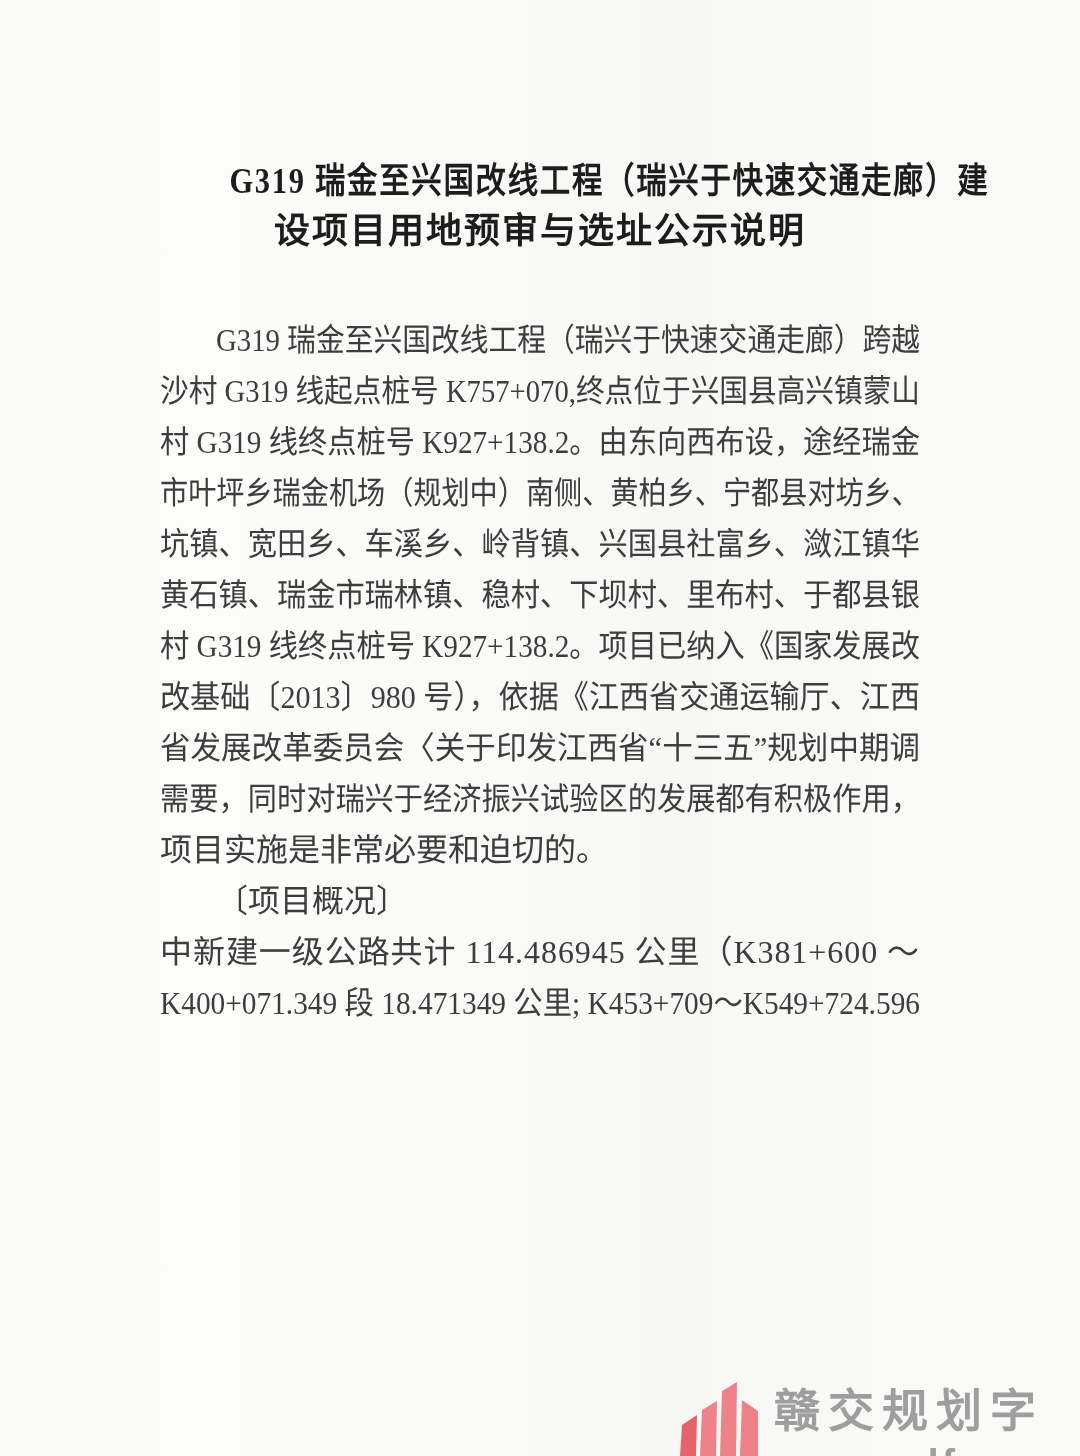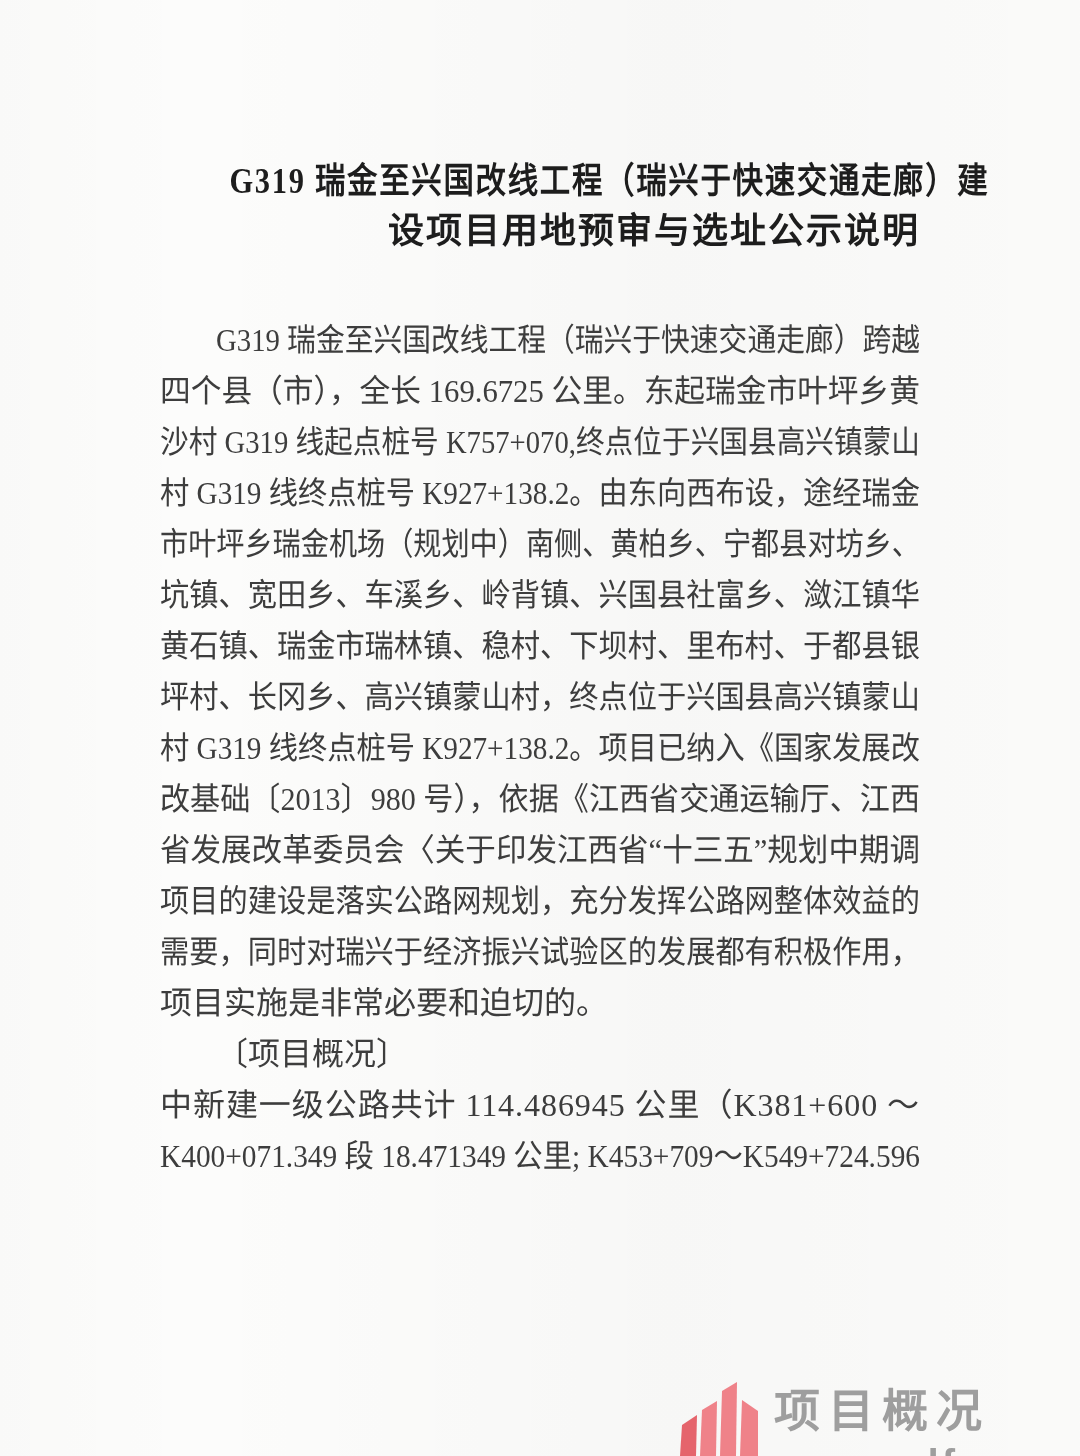--- a/index.html
+++ b/index.html
@@ -31,21 +31,21 @@
     width:760px;
     margin-left:160px;
     font-size:36px;
     font-weight:700;
     color:var(--title-text);
     text-align:center;
   }
   .title-line{
     height:50px;line-height:50px;
     white-space:nowrap;
-    text-align:right;
+    text-align:center;
   }
   .title-line>span{display:inline-block;letter-spacing:2px;}
   .doc-body{
     width:760px;
     margin:59px 0 0 160px;
     font-size:32px;
     color:var(--body-text);
   }
   .line{
     height:51px;line-height:51px;
@@ -69,44 +69,41 @@
 
 <div class="page">
 
   <h1 class="title">
     <div class="title-line"><span style="transform-origin: 50% 50%; transform: scaleX(0.845369);">G319 瑞金至兴国改线工程（瑞兴于快速交通走廊）建</span></div>
     <div class="title-line"><span>设项目用地预审与选址公示说明</span></div>
   </h1>
 
   <div class="doc-body">
     <div class="line indent stretch"><span style="transform-origin: 0px 50%; transform: scaleX(0.898962);">G319 瑞金至兴国改线工程（瑞兴于快速交通走廊）跨越</span></div>
-    <div class="line stretch"><span style="transform-origin: 0px 50%; transform: scaleX(0.959577);">四个县（市），全长 169.6725 公里。东起瑞金市叶坪乡黄</span></div>
     <div class="line stretch"><span style="transform-origin: 0px 50%; transform: scaleX(0.895929);">沙村 G319 线起点桩号 K757+070,终点位于兴国县高兴镇蒙山</span></div>
     <div class="line stretch"><span style="transform-origin: 0px 50%; transform: scaleX(0.913153);">村 G319 线终点桩号 K927+138.2。由东向西布设，途经瑞金</span></div>
     <div class="line stretch"><span style="transform-origin: 0px 50%; transform: scaleX(0.879614);">市叶坪乡瑞金机场（规划中）南侧、黄柏乡、宁都县对坊乡、</span></div>
     <div class="line stretch"><span style="transform-origin: 0px 50%; transform: scaleX(0.913444);">坑镇、宽田乡、车溪乡、岭背镇、兴国县社富乡、潋江镇华</span></div>
     <div class="line stretch"><span style="transform-origin: 0px 50%; transform: scaleX(0.913444);">黄石镇、瑞金市瑞林镇、稳村、下坝村、里布村、于都县银</span></div>
-    <div class="line stretch"><span style="transform-origin: 0px 50%; transform: scaleX(0.913444);">坪村、长冈乡、高兴镇蒙山村，终点位于兴国县高兴镇蒙山</span></div>
     <div class="line stretch"><span style="transform-origin: 0px 50%; transform: scaleX(0.913153);">村 G319 线终点桩号 K927+138.2。项目已纳入《国家发展改</span></div>
     <div class="line stretch"><span style="transform-origin: 0px 50%; transform: scaleX(0.940576);">改基础〔2013〕980 号），依据《江西省交通运输厅、江西</span></div>
     <div class="line stretch"><span style="transform-origin: 0px 50%; transform: scaleX(0.954268);">省发展改革委员会〈关于印发江西省“十三五”规划中期调</span></div>
-    <div class="line stretch"><span style="transform-origin: 0px 50%; transform: scaleX(0.913444);">项目的建设是落实公路网规划，充分发挥公路网整体效益的</span></div>
     <div class="line stretch"><span style="transform-origin: 0px 50%; transform: scaleX(0.913444);">需要，同时对瑞兴于经济振兴试验区的发展都有积极作用，</span></div>
     <div class="line"><span>项目实施是非常必要和迫切的。</span></div>
     <div class="line indent"><span>〔项目概况〕</span></div>
     <div class="line stretch"><span style="letter-spacing: 0.941636px;">中新建一级公路共计 114.486945 公里（K381+600 ～</span></div>
     <div class="line stretch"><span style="transform-origin: 0px 50%; transform: scaleX(0.917459);">K400+071.349 段 18.471349 公里; K453+709～K549+724.596</span></div>
   </div>
 
   <div class="watermark">
     <svg class="wm-logo" viewBox="0 0 86 86" xmlns="http://www.w3.org/2000/svg" aria-hidden="true">
       <polygon points="6,55 21,45 20,86 4,86" fill="var(--logo-red)"></polygon>
       <polygon points="26,40 41,31 40,86 24,86" fill="var(--logo-salmon)"></polygon>
       <polygon points="46,21 61,12 60,86 44,86" fill="var(--logo-salmon)"></polygon>
       <polygon points="66,30 82,41 82,86 64,86" fill="var(--logo-salmon)"></polygon>
     </svg>
     <div class="wm-text">
-      <div class="wm-name">项目概况</div>
+      <div class="wm-name">赣交规划字</div>
       <div class="wm-url">www.ydfcw.cc</div>
     </div>
   </div>
 
 </div>
 
 </body></html>

